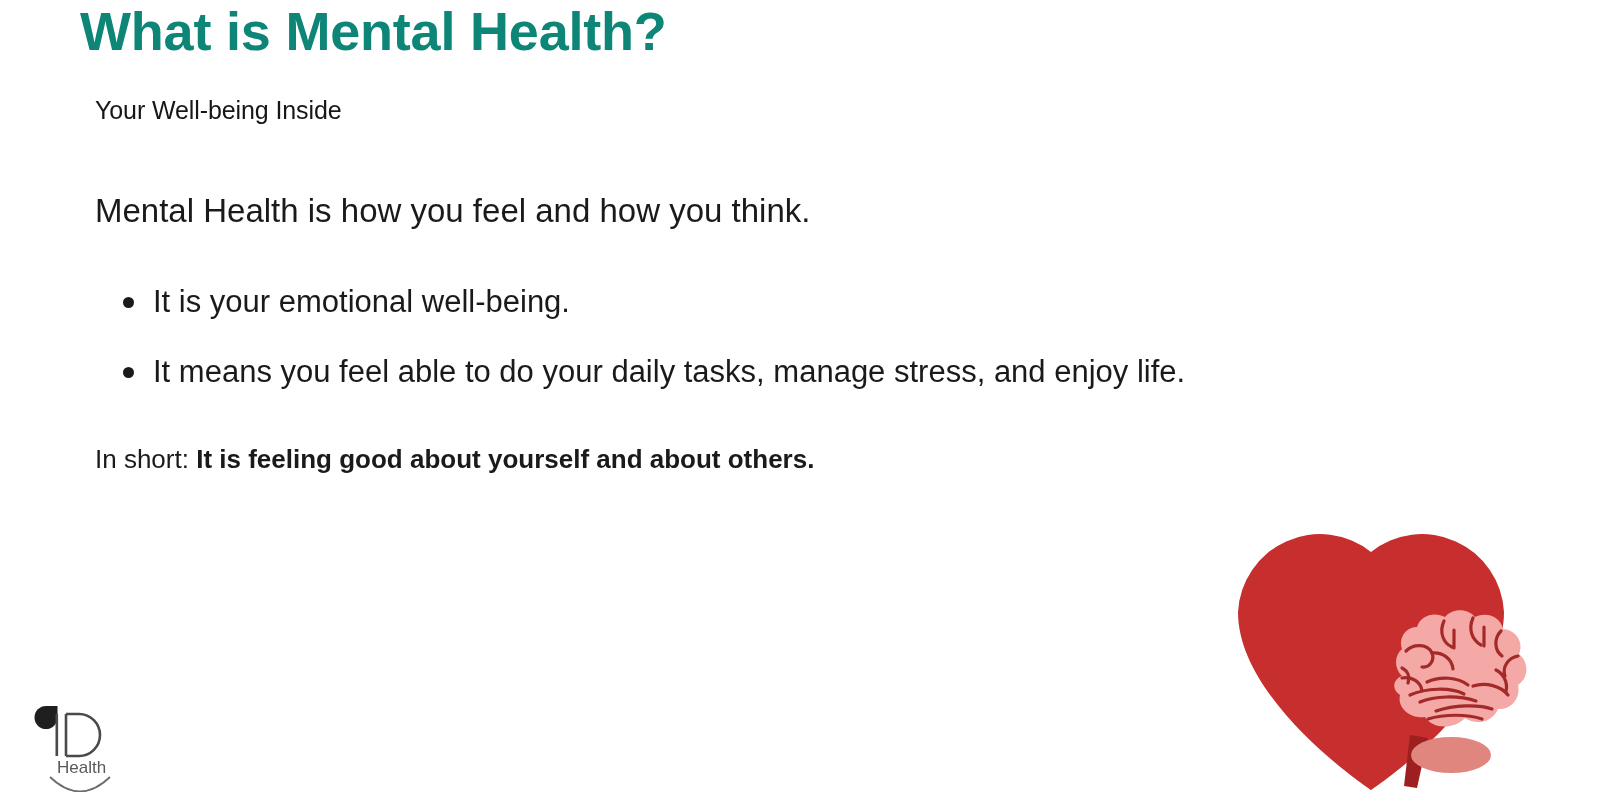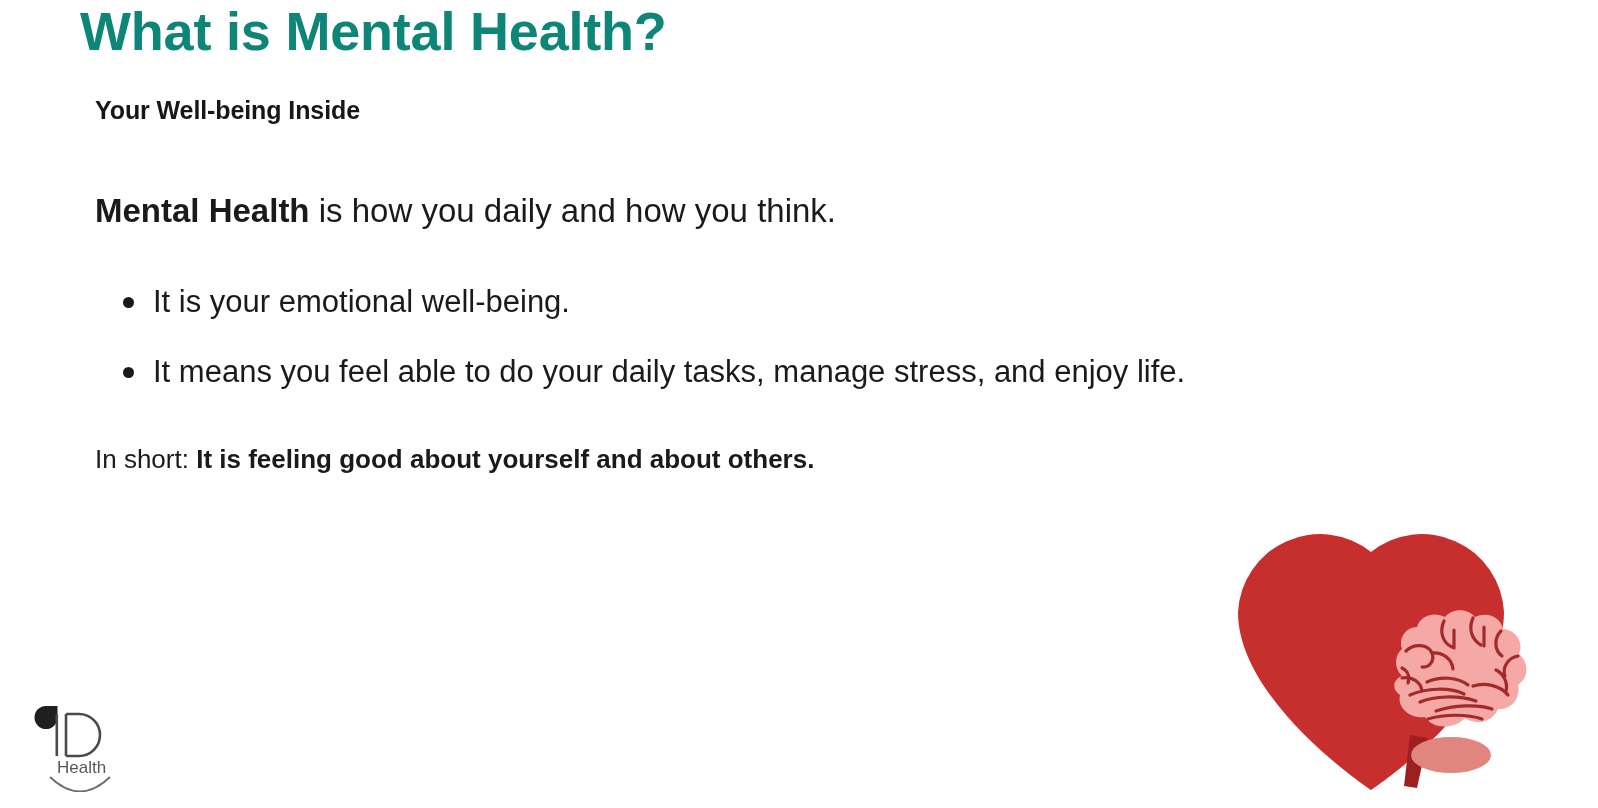--- a/index.html
+++ b/index.html
@@ -34,42 +34,42 @@
     letter-spacing: -0.2px;
     white-space: nowrap;
   }
 
   
   #slide-subtitle {
     position: absolute;
     left: 95px;
     top: 96px;
     font-size: 25px;
-    font-weight: bold;
+    font-weight: normal;
     color: #17171a;
     letter-spacing: -0.1px;
     white-space: nowrap;
   }
 
   
   #body-block {
     position: absolute;
     left: 95px;
     top: 192px;
     width: 1110px;
   }
 
   .lead-line {
     font-size: 33px;
     line-height: 1.18;
     color: #1a1a1a;
     font-weight: normal;
   }
   .lead-line b {
-    font-weight: bold;
+    font-weight: normal;
     text-align: center;
   }
 
   #bullet-list {
     list-style: none;
     margin: 0;
     padding: 0;
     margin-top: 48px;
   }
   #bullet-list li {
@@ -126,21 +126,21 @@
 
 <div id="slide">
 
   <div id="slide-title">What is Mental Health?</div>
 
   <div id="slide-subtitle">Your Well-being Inside</div>
 
   <div id="body-block">
 
     <div class="lead-line">
-      <b>Mental Health</b><span> is how you daily and how you think.</span>
+      <b>Mental Health</b><span> is how you feel and how you think.</span>
     </div>
 
     <ul id="bullet-list">
       <li>
         <span class="bullet-dot"></span>
         <span>It is your emotional well-being.</span>
       </li>
       <li>
         <span class="bullet-dot"></span>
         <span>It means you feel able to do your daily tasks, manage stress, and enjoy life.</span>

